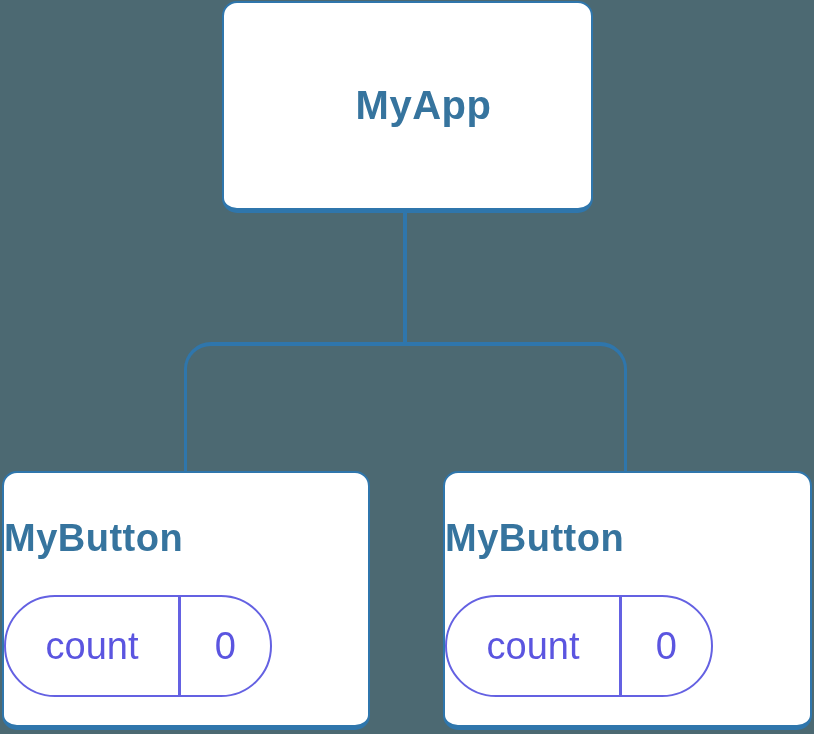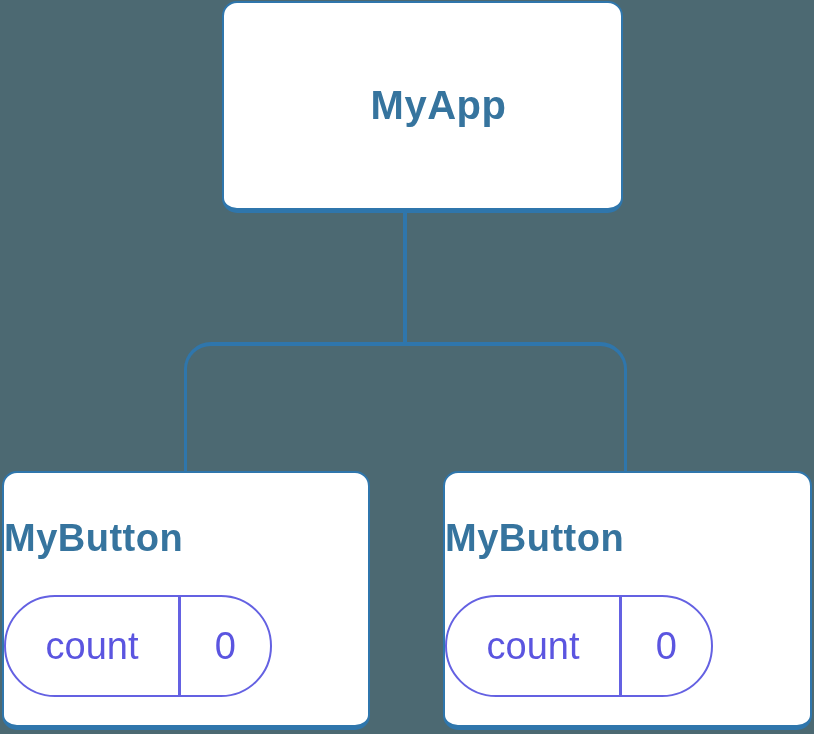--- a/index.html
+++ b/index.html
@@ -12,21 +12,21 @@
   }
   .node{
     position:absolute;
     background:var(--box-fill,#fff);
     border:2px solid var(--stroke-blue,#2F76AC);
     border-bottom-width:5px;
     border-radius:15px;
     box-sizing:border-box;
   }
   .node-root{
-    left:222px;top:1px;width:401px;height:212px;
+    left:222px;top:1px;width:371px;height:212px;
     display:flex;align-items:center;justify-content:center;padding-left:32px;
   }
   .root-label{
     font-size:40px;font-weight:700;letter-spacing:.5px;
     color:var(--text-blue,#36749E);
   }
   .stem{
     position:absolute;left:403px;top:212px;width:4px;height:131px;
     background:var(--stroke-blue,#2F76AC);
   }

